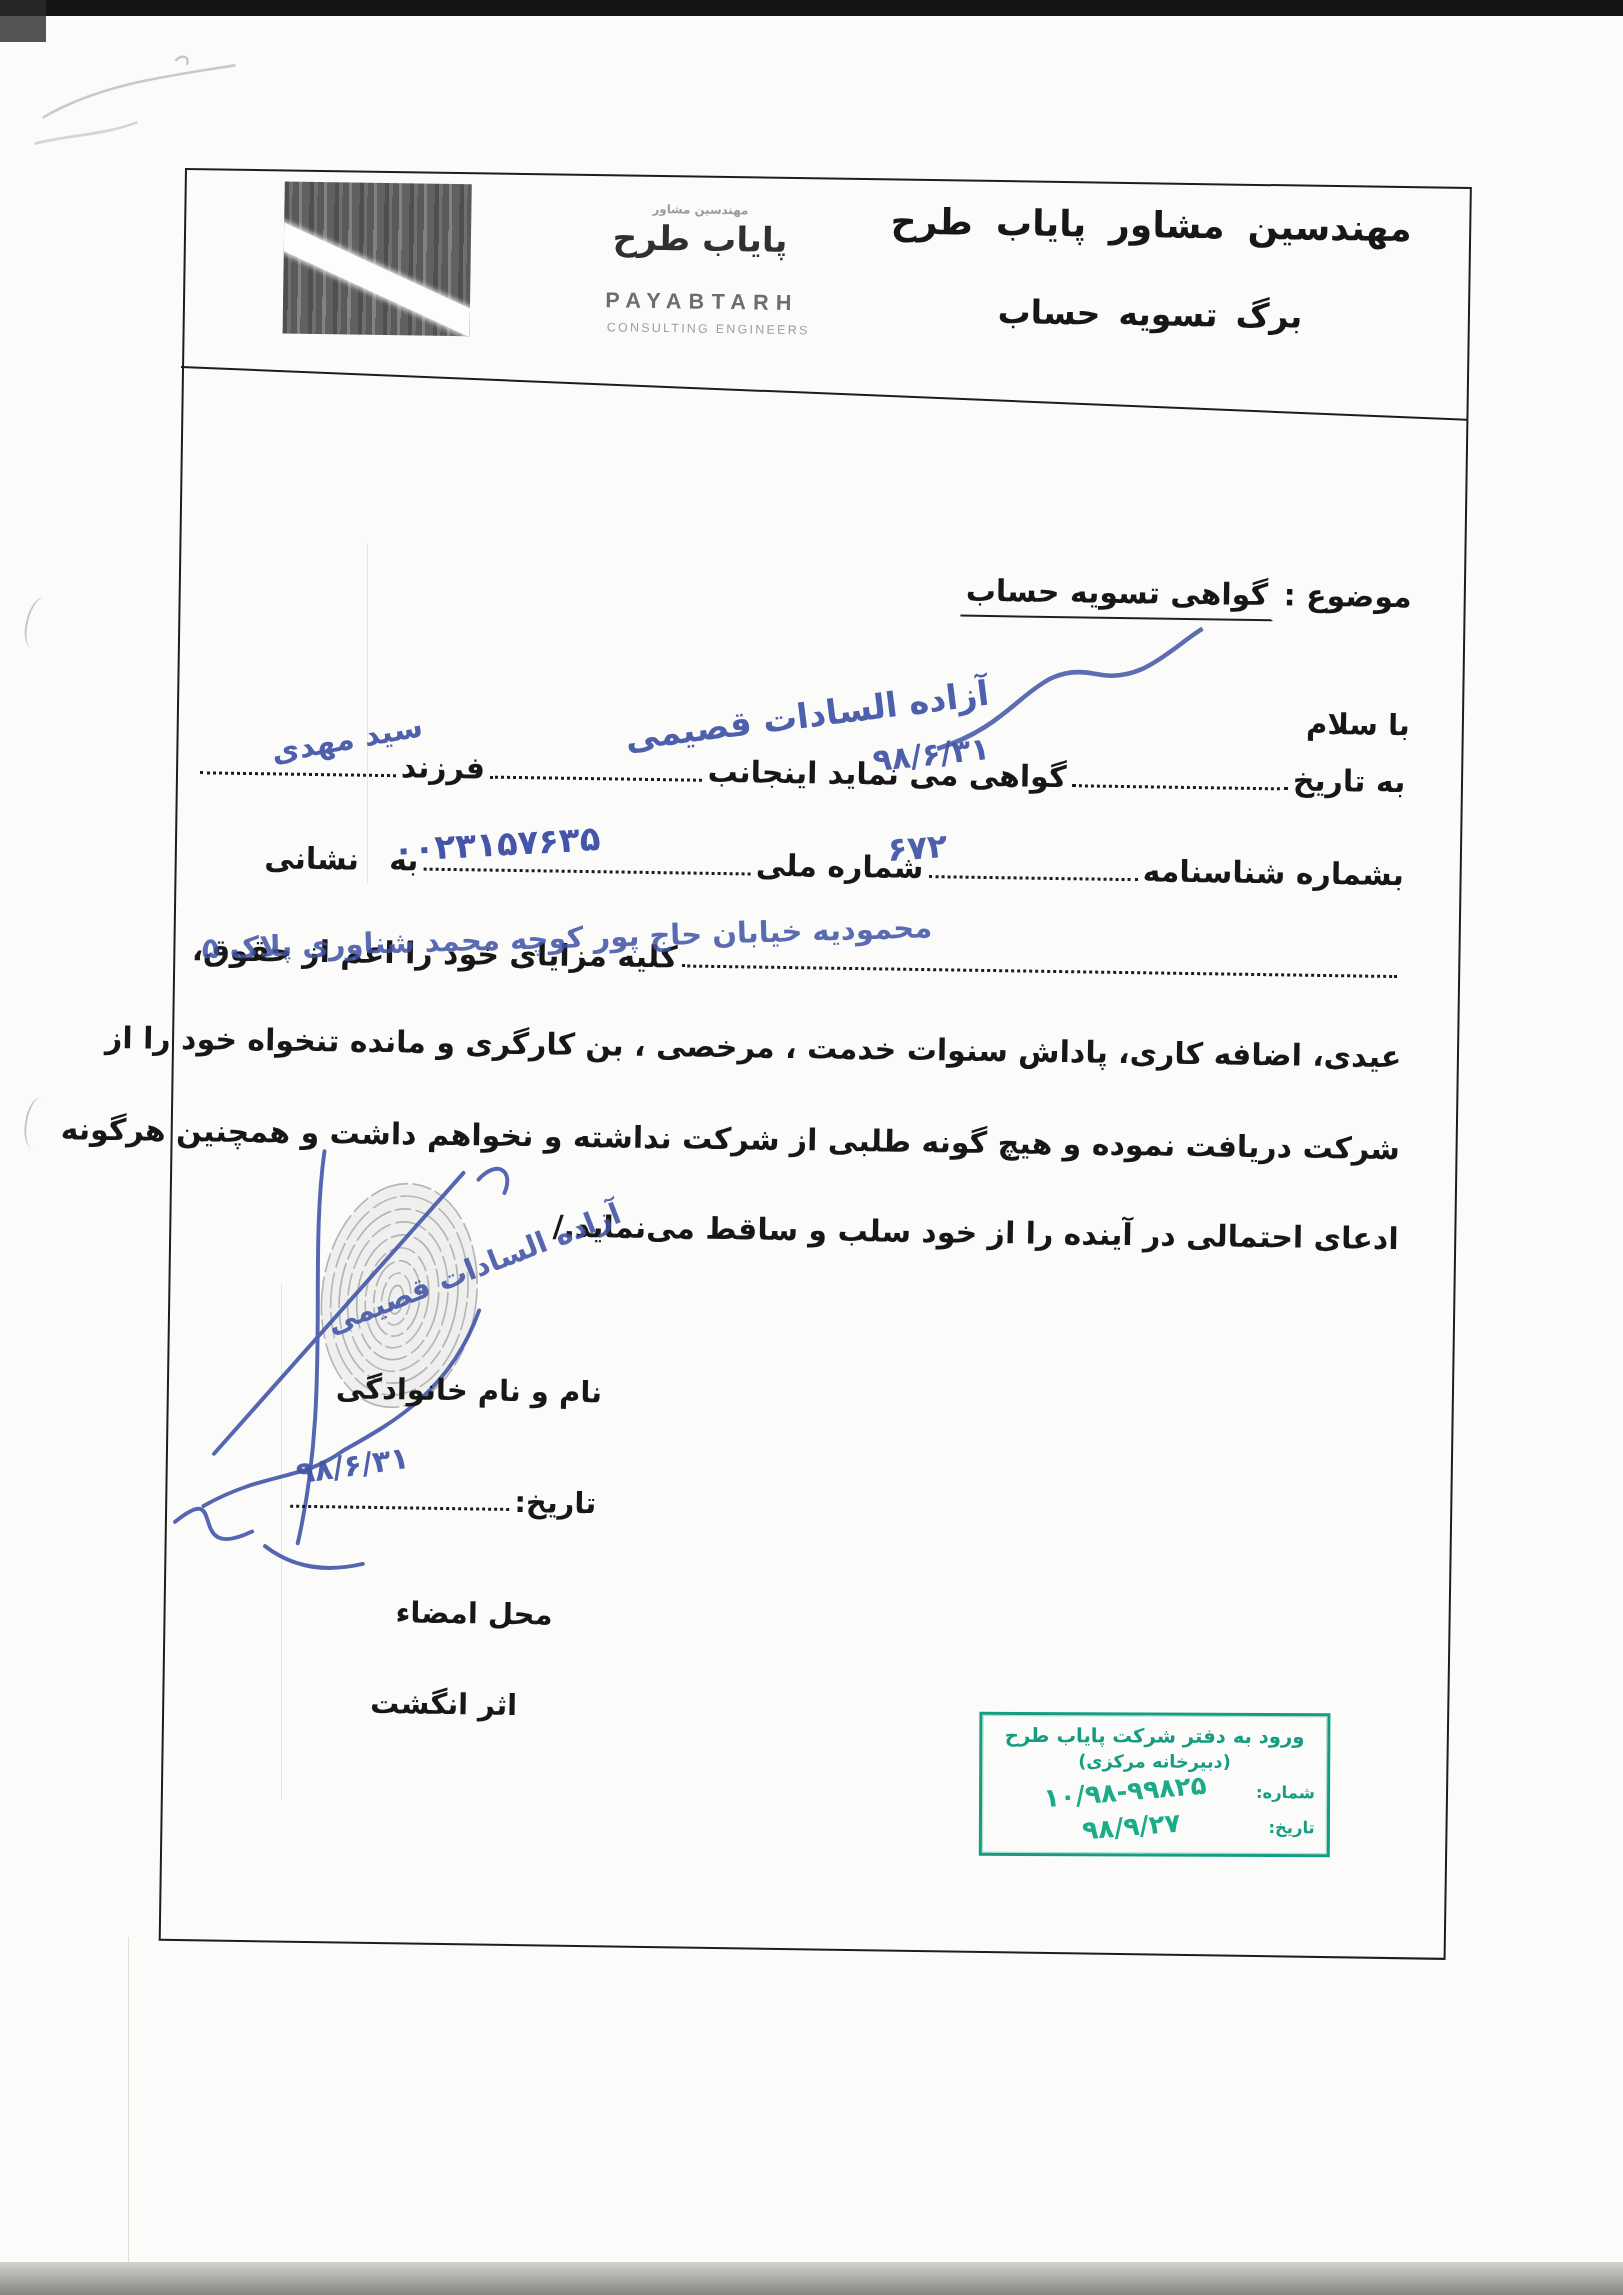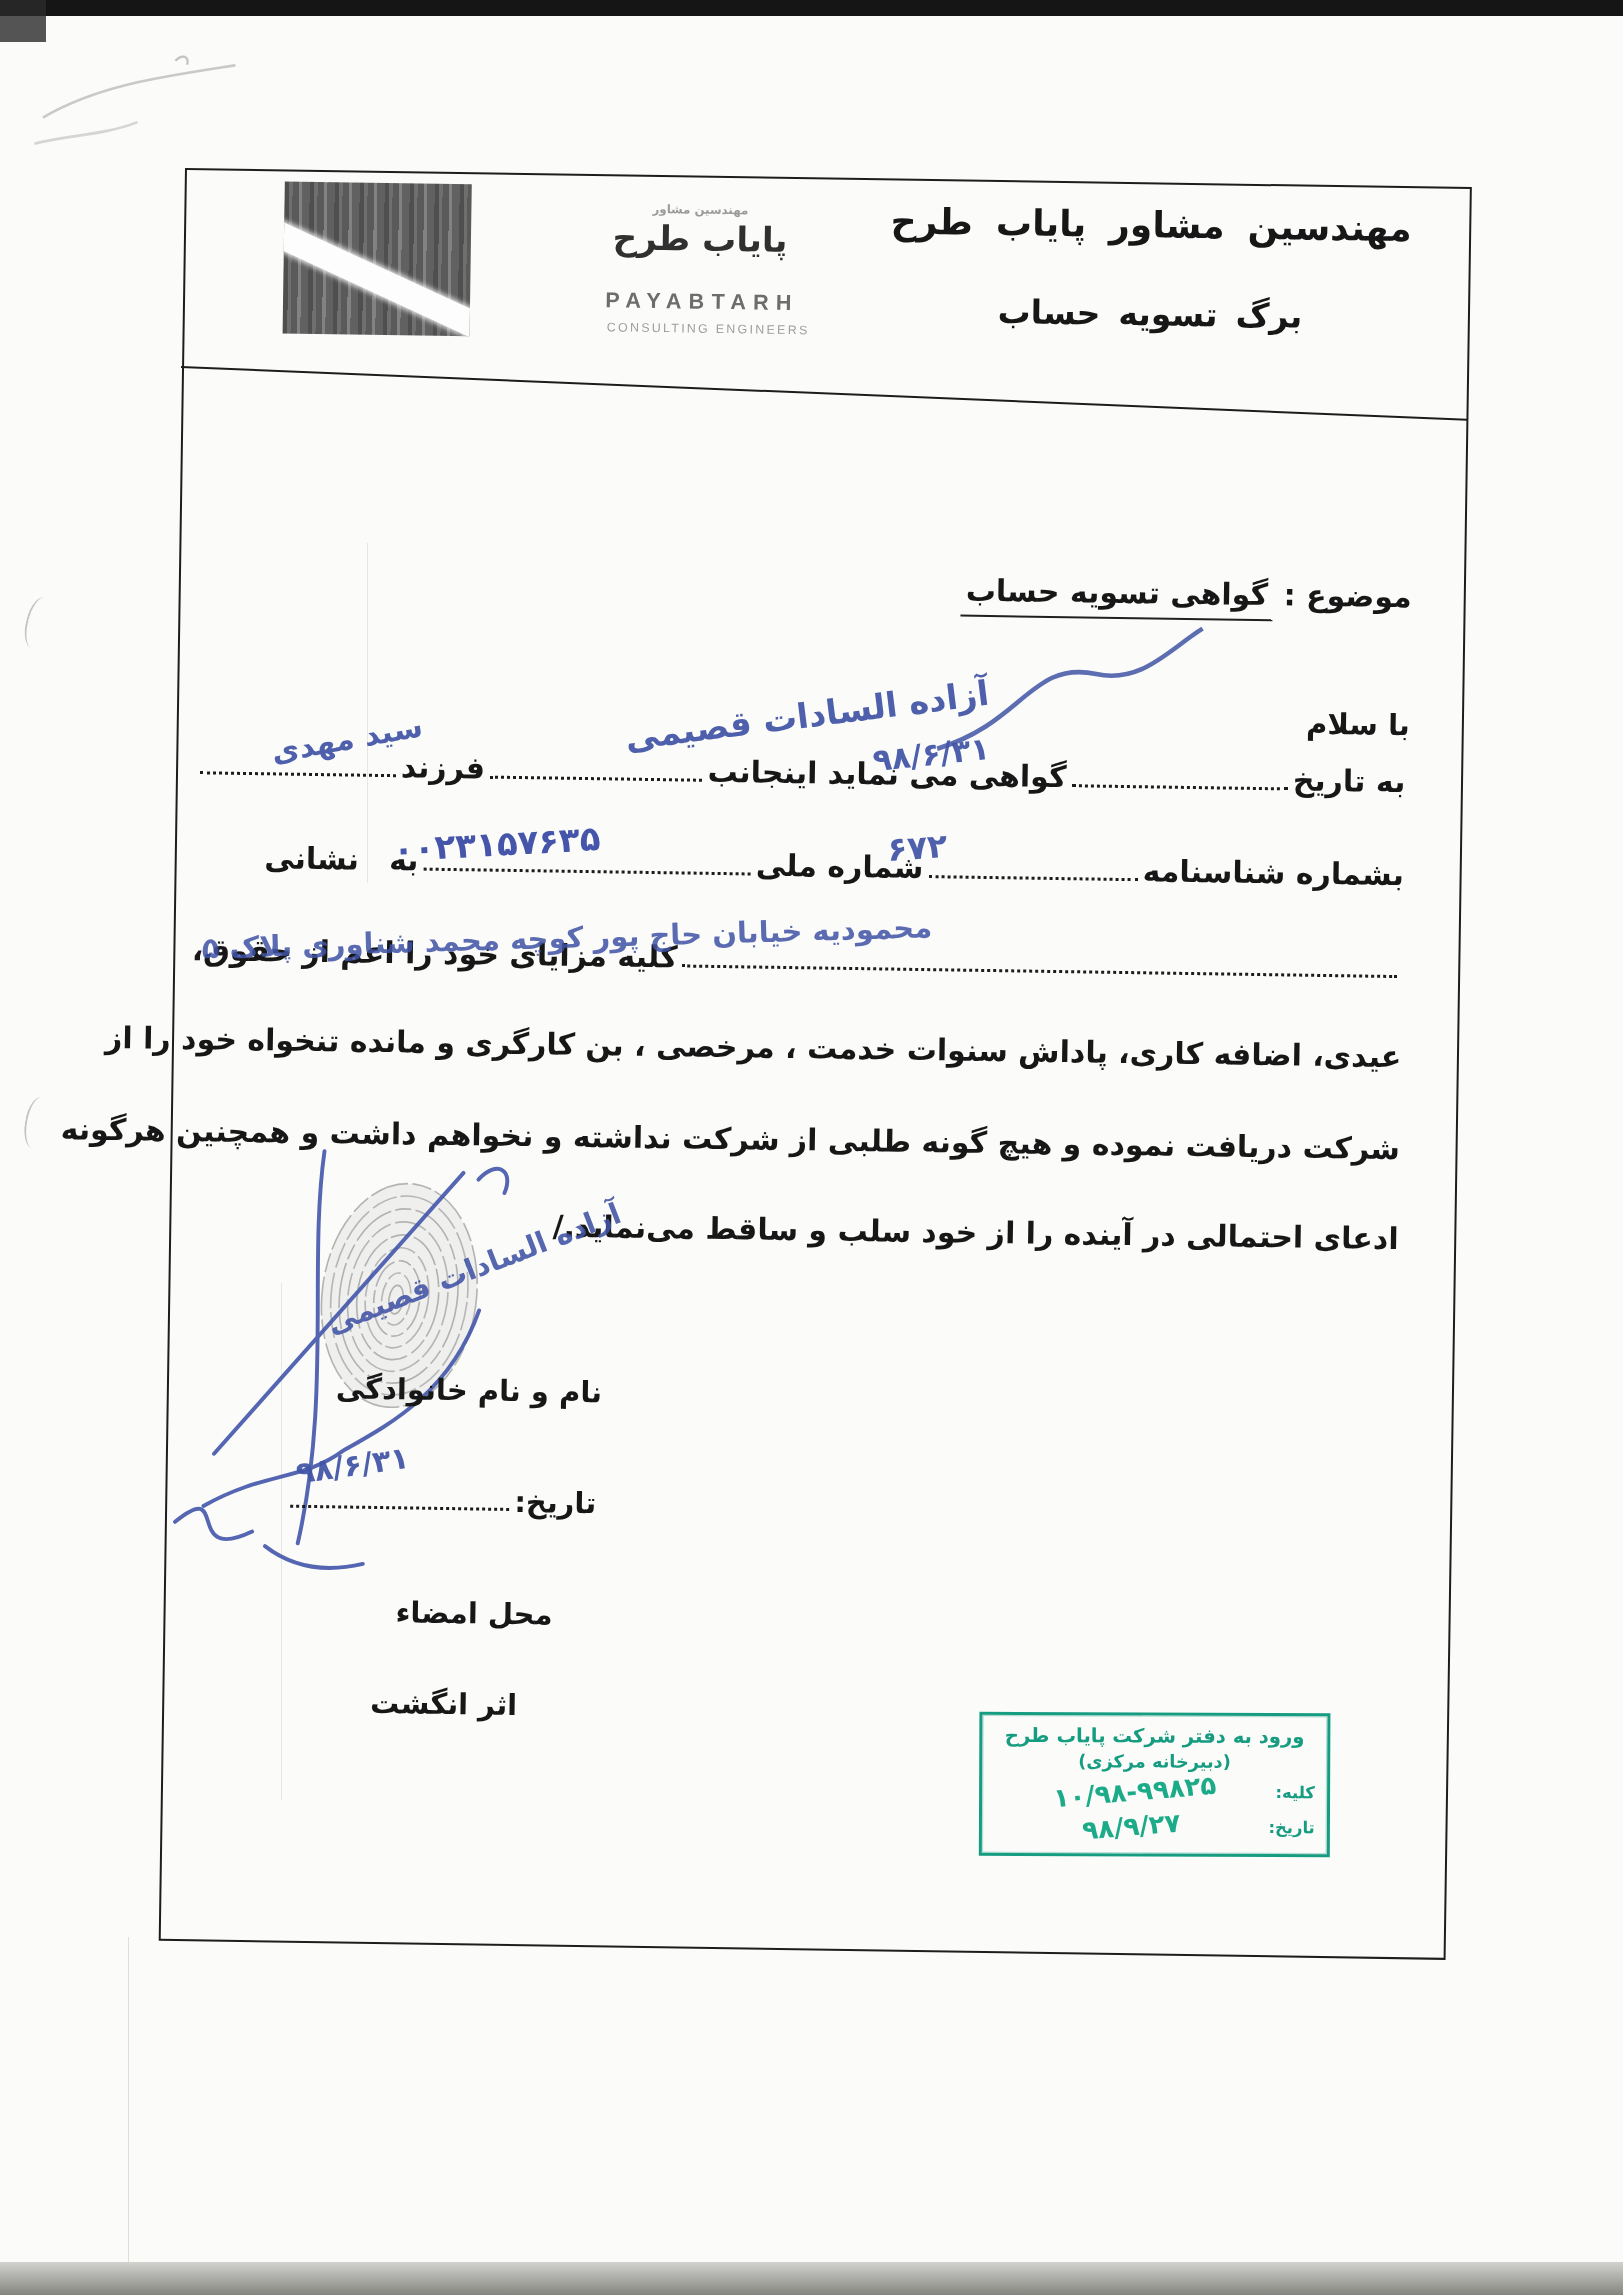--- a/index.html
+++ b/index.html
@@ -187,21 +187,21 @@
       <span class="fa">تاریخ:</span>
       <span class="dots grow"></span>
     </div>
     <div class="abs fa lbl sig-place">محل امضاء</div>
     <div class="abs fa lbl sig-finger">اثر انگشت</div>
 
     <div class="abs stamp">
       <div class="fa stamp-l1">ورود به دفتر شرکت پایاب طرح</div>
       <div class="fa stamp-l2">(دبیرخانه مرکزی)</div>
       <div class="stamp-row">
-        <span class="fa stamp-lbl">کلیه:</span>
+        <span class="fa stamp-lbl">شماره:</span>
         <span class="fa stamp-val">۱۰/۹۸-۹۹۸۲۵</span>
       </div>
       <div class="stamp-row">
         <span class="fa stamp-lbl">تاریخ:</span>
         <span class="fa stamp-val">۹۸/۹/۲۷</span>
       </div>
     </div>
 
   </div>
 </div>

